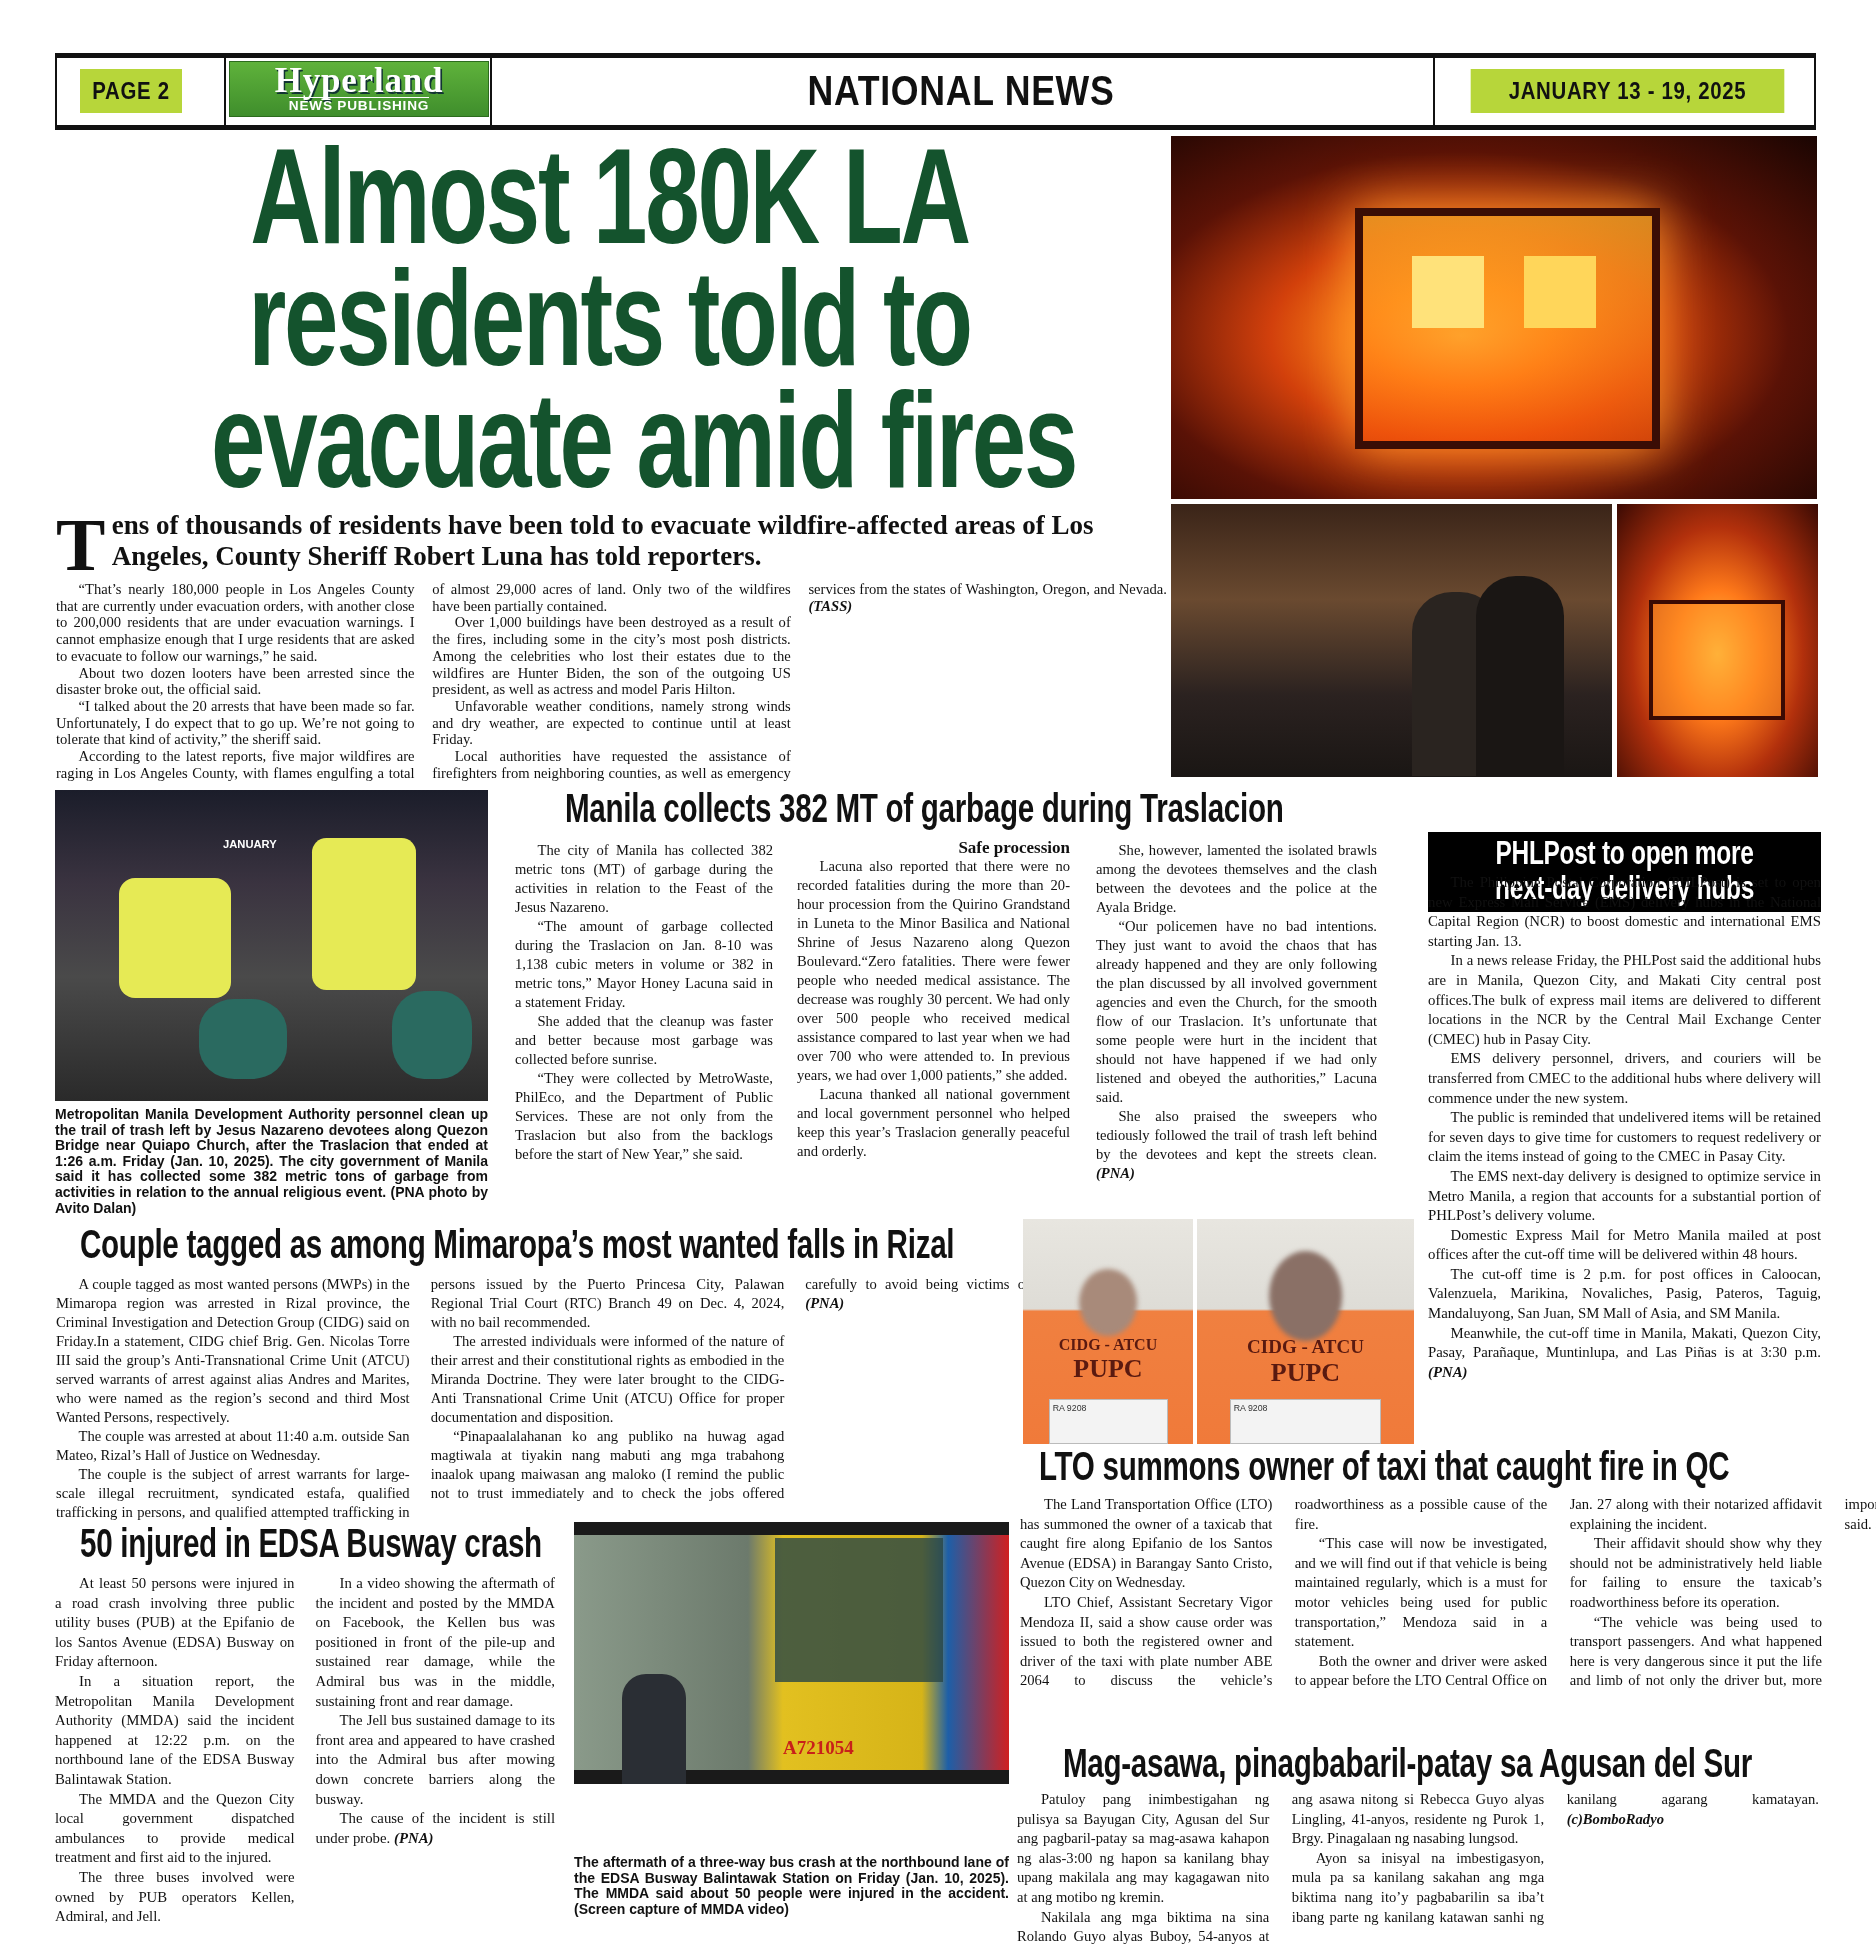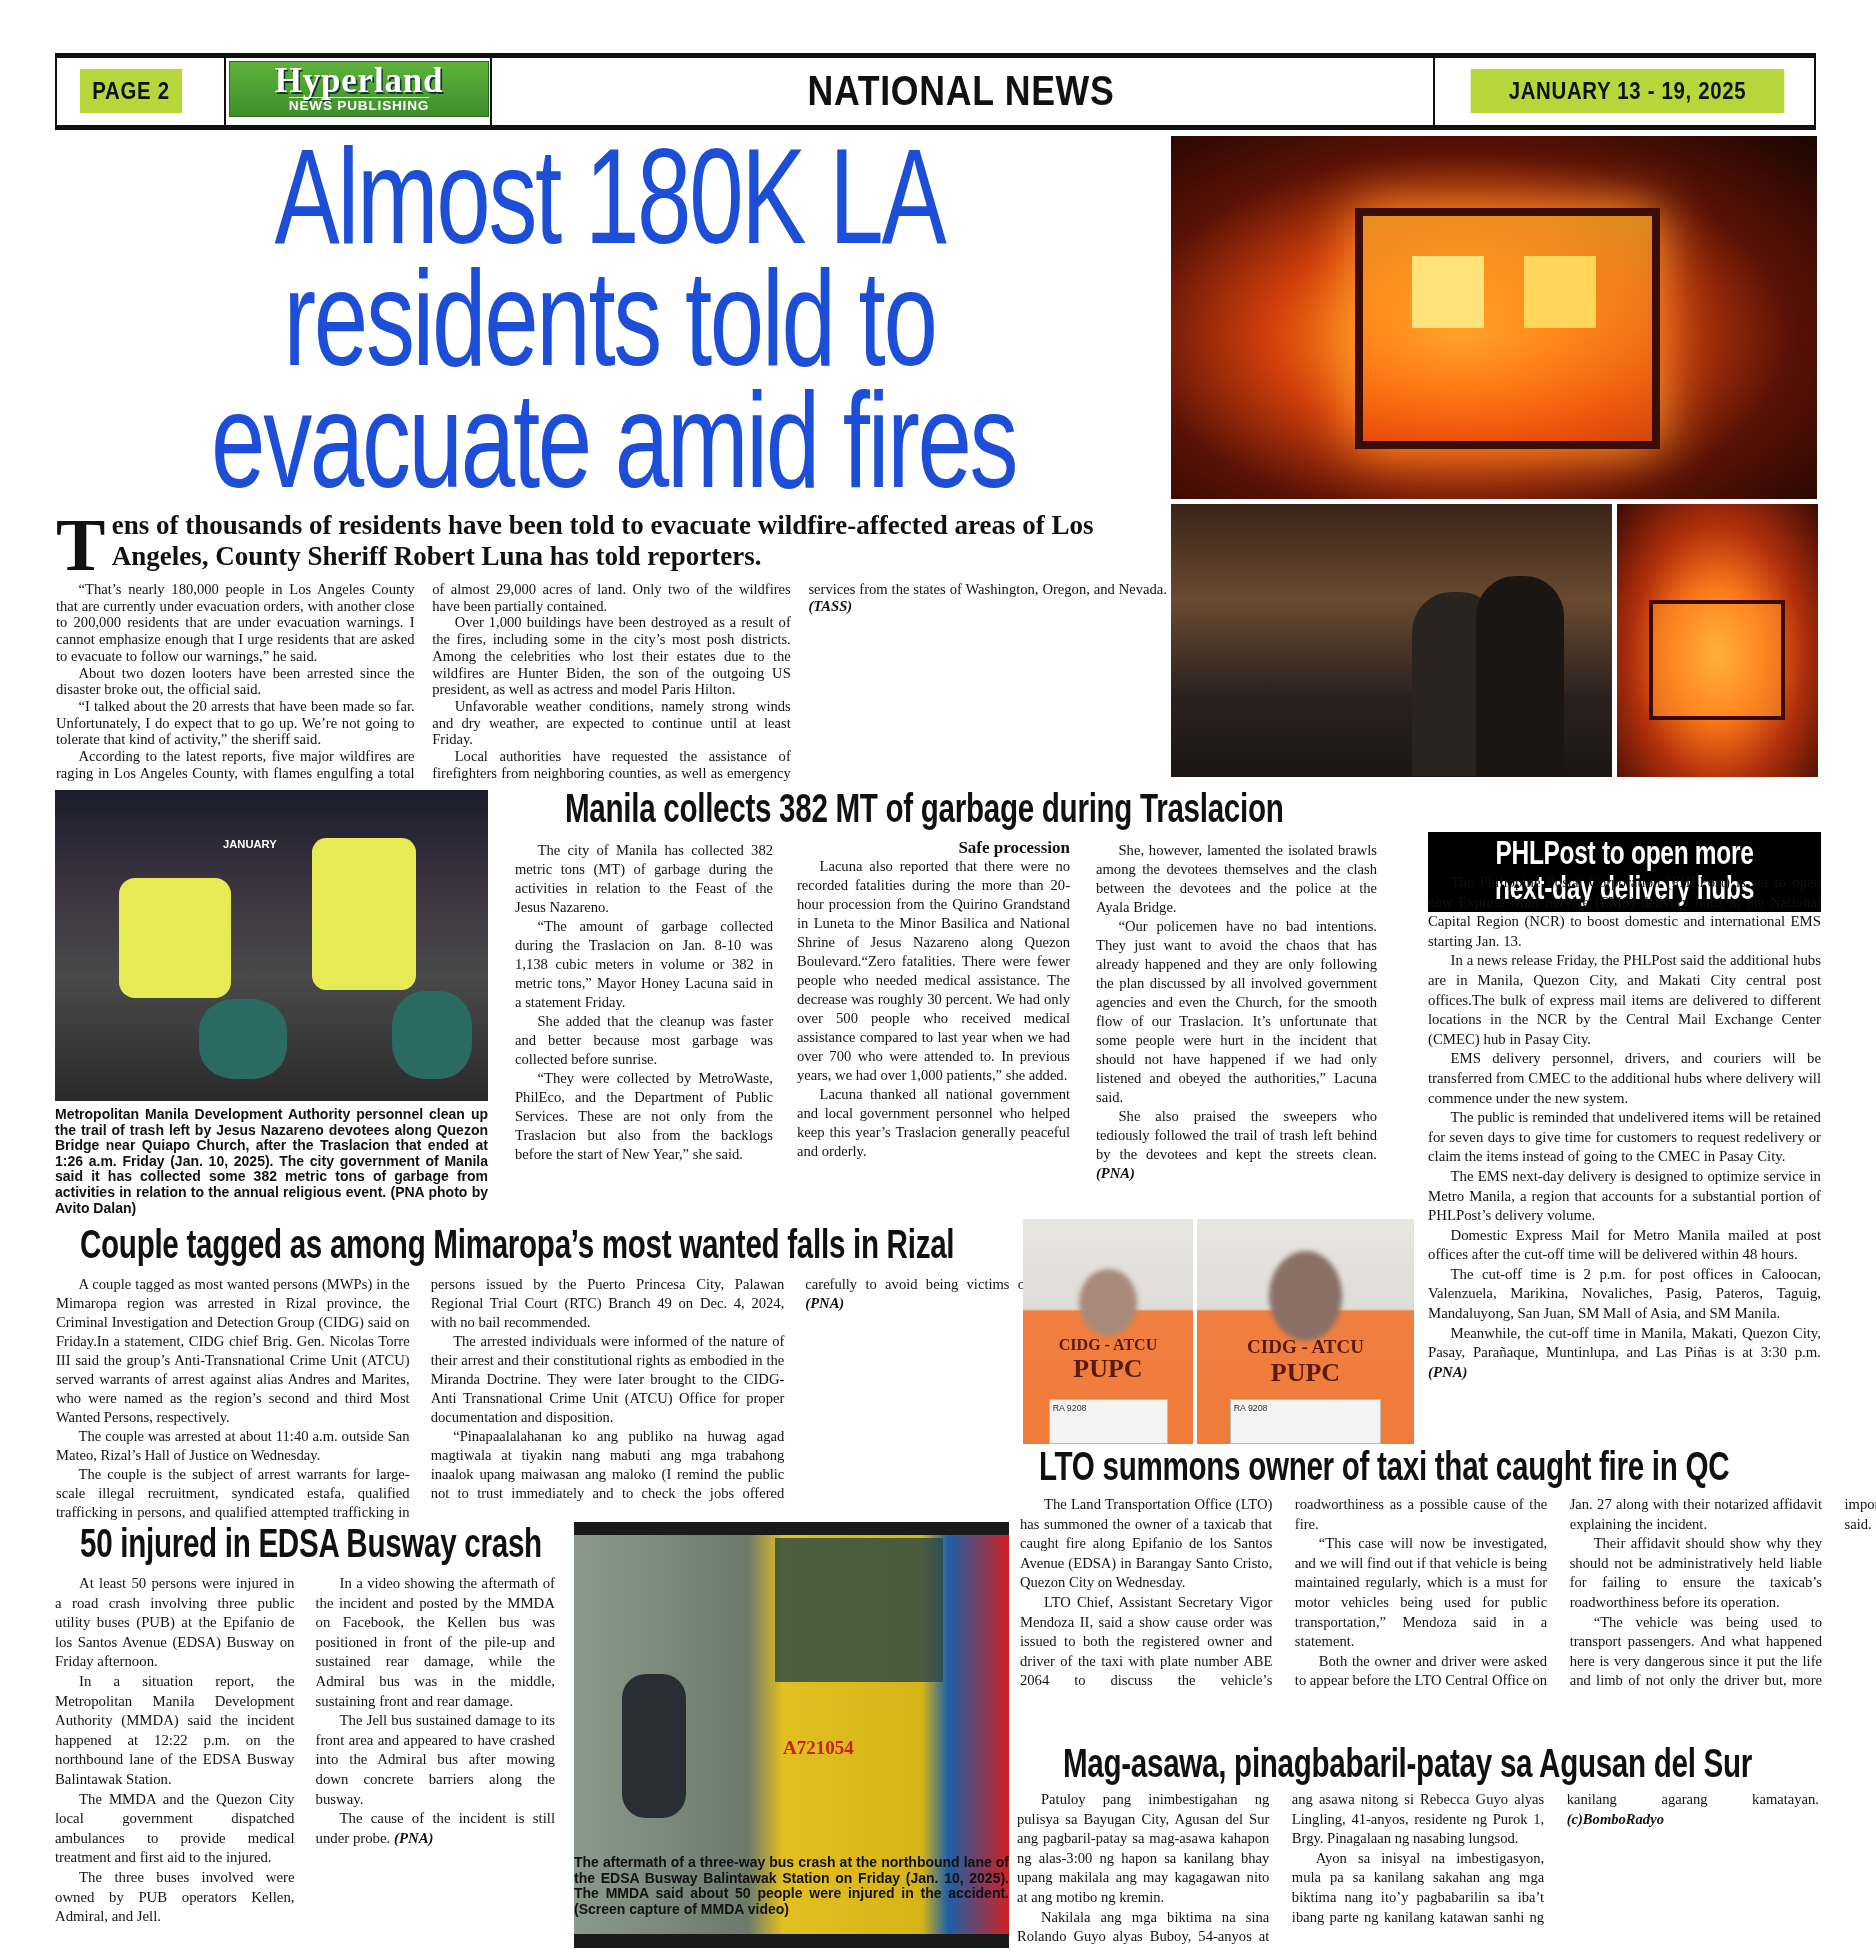--- a/index.html
+++ b/index.html
@@ -5,41 +5,41 @@
 *{box-sizing:border-box;margin:0;padding:0}
 body{width:1876px;height:1959px;background:#fff;position:relative;overflow:hidden;font-family:"Liberation Serif","DejaVu Serif",serif;color:#111}
 .abs{position:absolute}
 .head{left:55px;top:53px;width:1761px;height:77px;border-top:5.6px solid #111;border-bottom:5.6px solid #111;border-left:2.4px solid #111;border-right:2.4px solid #111}
 .head .div{position:absolute;top:0;bottom:0;width:2.4px;background:#111}
 .pill{position:absolute;background:#b7d63a;font-family:"Liberation Sans","DejaVu Sans",sans-serif;font-weight:bold;color:#111;display:flex;align-items:center;justify-content:center;letter-spacing:0.8px;transform:scaleX(.85)}
 .logo{position:absolute;left:172px;top:3.2px;width:260px;height:56px;background:linear-gradient(180deg,#5fb23b,#3f8e2c);color:#fff;display:flex;align-items:center;justify-content:center;flex-direction:column;font-family:"Liberation Serif",serif;font-weight:bold;border:1.6px solid #2c6c1d}
 .logo .l1{font-size:35px;line-height:32px;text-shadow:1.6px 1.6px 0 #133;letter-spacing:0.8px}
 .logo .l2{font-family:"Liberation Sans",sans-serif;font-size:13.6px;letter-spacing:0.8px;border-top:1.6px solid #fff}
 .section-title{position:absolute;left:433px;top:0;width:942px;height:66px;display:flex;align-items:center;justify-content:center;font-family:"Liberation Sans",sans-serif;font-weight:bold;font-size:42px;letter-spacing:0.8px;transform:scaleX(.85)}
-.hl{font-family:"Liberation Sans","DejaVu Sans",sans-serif;font-weight:normal;color:#1d4ed8;transform-origin:left top;white-space:nowrap}
+.hl{font-family:"Liberation Sans","DejaVu Sans",sans-serif;font-weight:bold;color:#14532d;transform-origin:left top;white-space:nowrap}
 .hero-title{left:56px;top:135px;width:1107px;font-size:136px;line-height:122px;text-align:center;letter-spacing:-3.2px;font-stretch:condensed}
 .hero-title div{transform:scaleX(.72);transform-origin:center}
 .photo{background:#333;overflow:hidden}
 .fire1{left:1171px;top:136px;width:646px;height:363px;background:radial-gradient(ellipse at 45% 55%,#ffcf4a 0%,#ff8a1a 18%,#d2400c 38%,#5a1206 65%,#1a0502 100%)}
 .fire2{left:1171px;top:504px;width:441px;height:273px;background:linear-gradient(180deg,#3a2418 0%,#6a4a30 35%,#2b2220 70%,#1a1614 100%)}
 .fire3{left:1617px;top:504px;width:201px;height:273px;background:radial-gradient(ellipse at 50% 55%,#ffd24d 0%,#ff7a1a 30%,#b2300c 60%,#3a0a03 100%)}
 .deck{left:56px;top:510px;width:1111px;font-family:"Liberation Serif",serif;font-weight:bold;font-size:27px;line-height:30.5px}
 .deck .cap{float:left;font-size:74px;line-height:64px;margin-right:6.4px;margin-top:3.2px}
 .cols{display:grid;font-size:14.4px;line-height:17px;text-align:justify;hyphens:auto}
 .cols p{text-indent:22.5px}
 .src{font-weight:bold;font-style:italic}
 .sub{font-weight:bold;font-size:17px;text-align:right;text-indent:0!important}
 .caption{font-family:"Liberation Sans","DejaVu Sans",sans-serif;font-weight:bold;font-size:14px;line-height:15.6px;text-align:justify}
 .sec-hl{font-family:"Liberation Sans","DejaVu Sans",sans-serif;font-weight:bold;white-space:nowrap;transform:scaleX(.74);transform-origin:left top;letter-spacing:-0.4px}
 .blackbox{background:#000;color:#fff;text-align:center;font-family:"Liberation Sans",sans-serif;font-weight:bold}
 .mug{background:linear-gradient(180deg,#e8e6e0 0%,#dedcd6 40%,#f08040 41%,#f07a3a 100%);position:absolute;overflow:hidden}
 .mug .face{position:absolute;left:50%;top:22%;width:34%;height:30%;transform:translateX(-50%);border-radius:50%;background:#a88a7a;filter:blur(2.4px)}
 .mug .shirt{position:absolute;left:0;right:0;top:52%;text-align:center;font-family:"Liberation Serif",serif;color:#5a1a10;font-weight:bold}
 .mug .sign{position:absolute;left:15%;right:15%;bottom:0;height:20%;background:#f3f3f3;border:0.8px solid #bbb;font-family:"Liberation Sans",sans-serif;font-size:8.8px;color:#333;padding:3.2px}
-.bus{left:574px;top:1522px;width:435px;height:426px;background:linear-gradient(90deg,#8a9a8a 0%,#6c7a6c 40%,#e2c020 48%,#d6b418 80%,#1d5fa8 86%,#d02020 100%)}
+.bus{left:574px;top:1522px;width:435px;height:262px;background:linear-gradient(90deg,#8a9a8a 0%,#6c7a6c 40%,#e2c020 48%,#d6b418 80%,#1d5fa8 86%,#d02020 100%)}
 </style>
 </head>
 <body>
 
 <div class="abs head">
   <div class="pill" style="left:14.4px;top:11.2px;width:120px;height:44px;font-size:24px">
       <span>PAGE 2</span>
     </div>
   <div class="div" style="left:167px"></div>
   <div class="logo">

